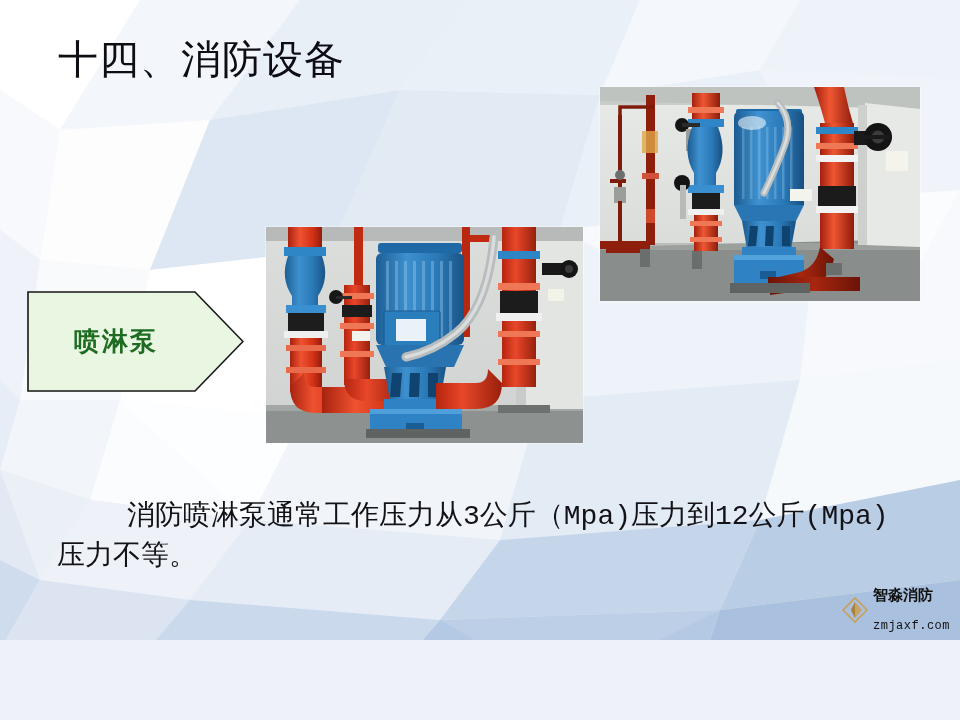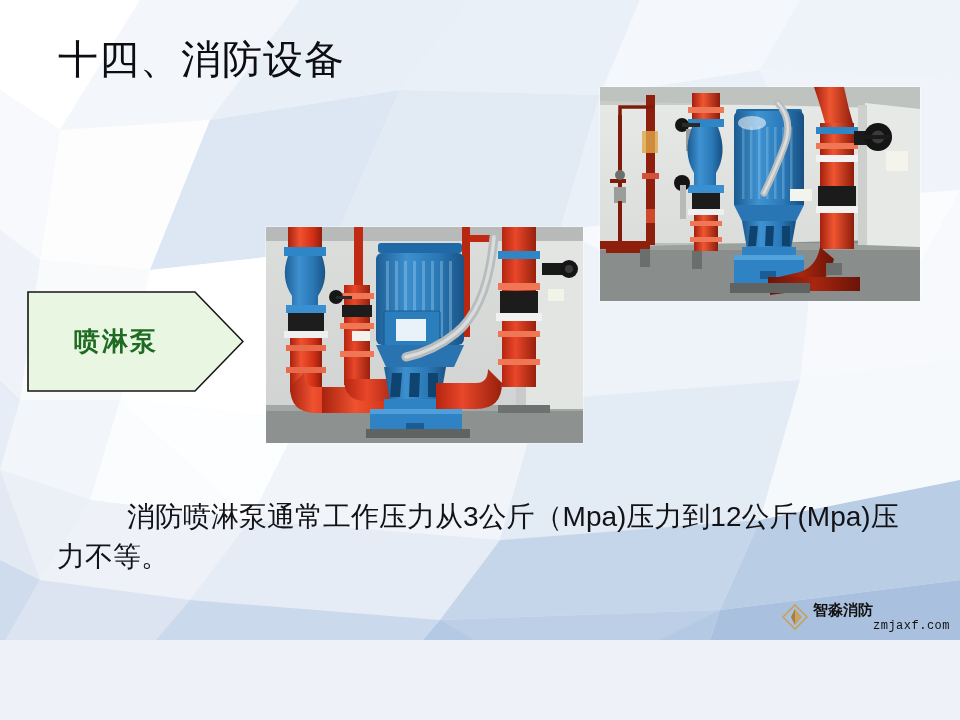--- a/index.html
+++ b/index.html
@@ -38,28 +38,29 @@
     box-shadow:0 0 0 1px rgba(255,255,255,.35);}
   #photo-right{left:600px;top:87px;width:320px;height:214px;
     box-shadow:0 0 0 1px rgba(255,255,255,.35);}
   .photo svg{display:block;width:100%;height:100%;}
 
   
   #body-text{
     position:absolute;left:57px;top:497px;width:850px;
     font-size:28px;line-height:1.42;color:#121217;
     text-indent:70px;
+    font-family:Liberation Mono, monospace;
   }
 
   
   #watermark{
     position:absolute;right:10px;bottom:8px;
     display:flex;align-items:center;gap:4px;
   }
-  #wm-text{display:flex;flex-direction:row;line-height:1;}
+  #wm-text{display:flex;flex-direction:column;line-height:1;}
   #wm-title{font-size:15px;font-weight:bold;color:#111;letter-spacing:0px;}
   #wm-url{font-size:12px;color:#111;font-family:"Liberation Mono","DejaVu Sans Mono",monospace;letter-spacing:.5px;margin-top:18px;}
 </style>
 </head>
 <body>
 
 <div id="slide">
 
   <svg id="bg" viewBox="0 0 960 720" preserveAspectRatio="none">
     <defs>

